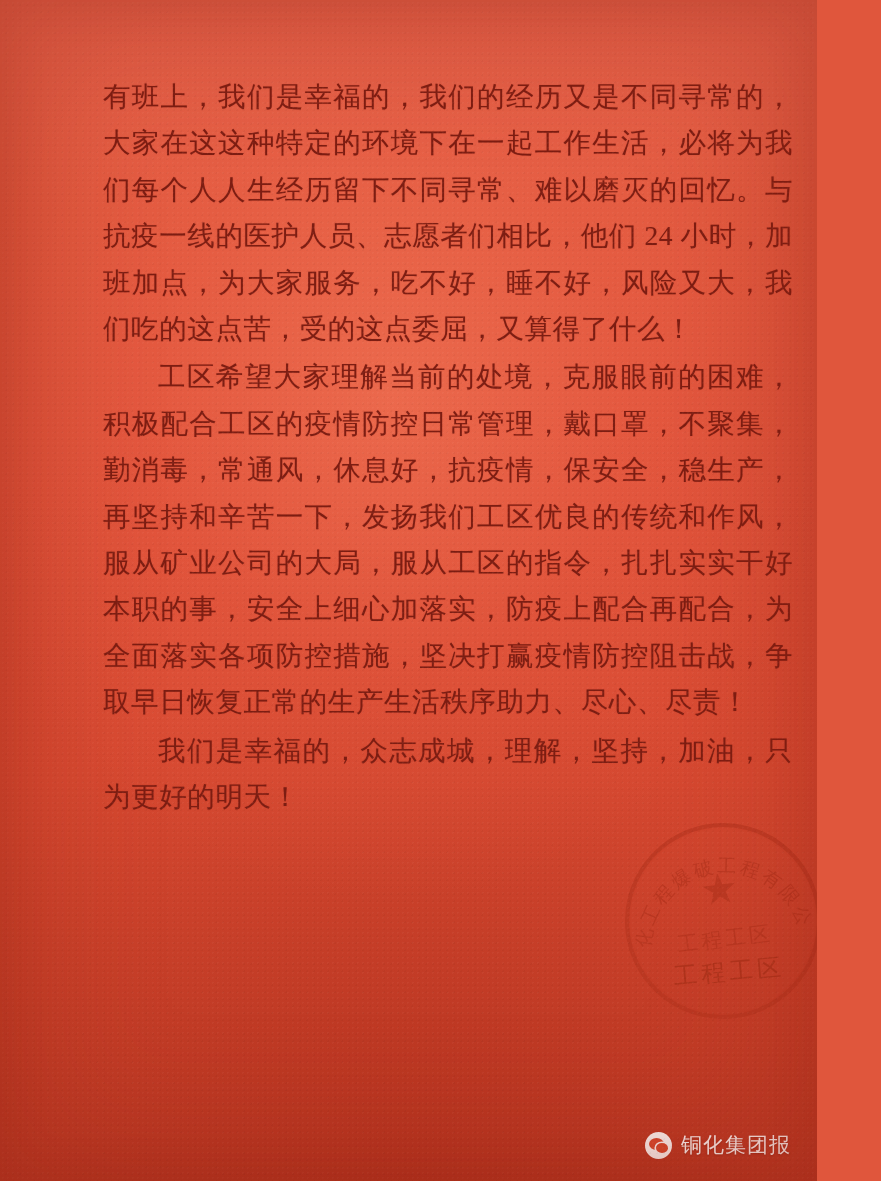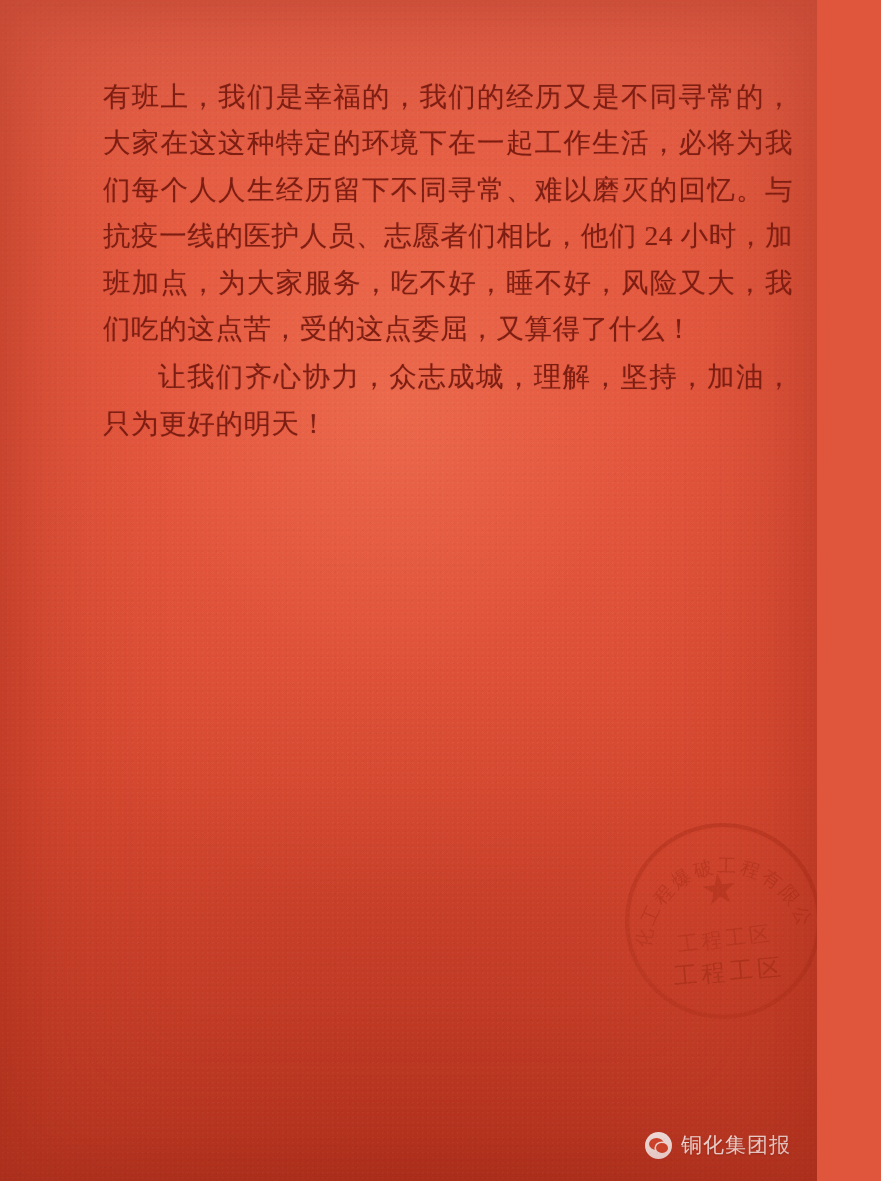--- a/index.html
+++ b/index.html
@@ -187,21 +187,22 @@
     white-space: nowrap;
   }
 </style>
 </head>
 <body>
 
 <div class="page">
 
   <div class="letter">
     <p class="para">有班上，我们是幸福的，我们的经历又是不同寻常的，大家在这这种特定的环境下在一起工作生活，必将为我们每个人人生经历留下不同寻常、难以磨灭的回忆。与抗疫一线的医护人员、志愿者们相比，他们 24 小时，加班加点，为大家服务，吃不好，睡不好，风险又大，我们吃的这点苦，受的这点委屈，又算得了什么！</p>
-    <p class="para indent">让我们齐心协力，众志成城，理解，坚持，加油，只为更好的明天！</p>
+    <p class="para indent">工区希望大家理解当前的处境，克服眼前的困难，积极配合工区的疫情防控日常管理，戴口罩，不聚集，勤消毒，常通风，休息好，抗疫情，保安全，稳生产，再坚持和辛苦一下，发扬我们工区优良的传统和作风，服从矿业公司的大局，服从工区的指令，扎扎实实干好本职的事，安全上细心加落实，防疫上配合再配合，为全面落实各项防控措施，坚决打赢疫情防控阻击战，争取早日恢复正常的生产生活秩序助力、尽心、尽责！</p>
+    <p class="para indent">我们是幸福的，众志成城，理解，坚持，加油，只为更好的明天！</p>
   </div>
 
   <div class="seal">
     <div class="ring"></div>
     <div class="arc-text">
       <svg viewBox="0 0 196 196" aria-hidden="true">
         <defs>
           <path id="arcpath" d="M 24,108 A 76,76 0 0 1 172,108" fill="none"></path>
         </defs>
         <text>

